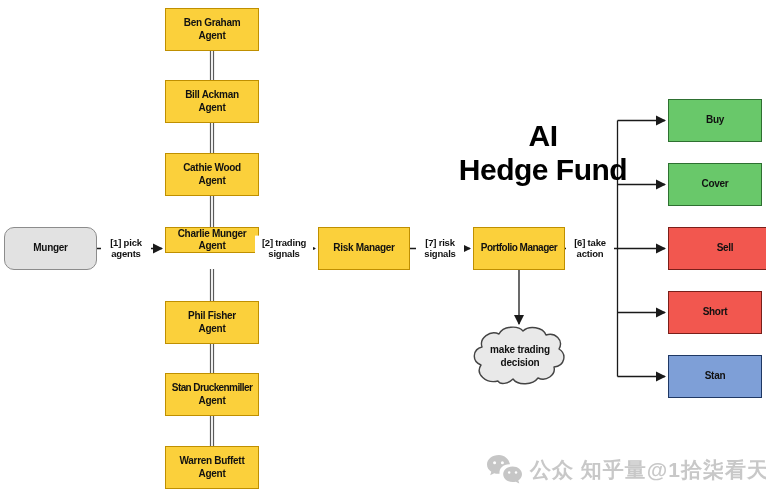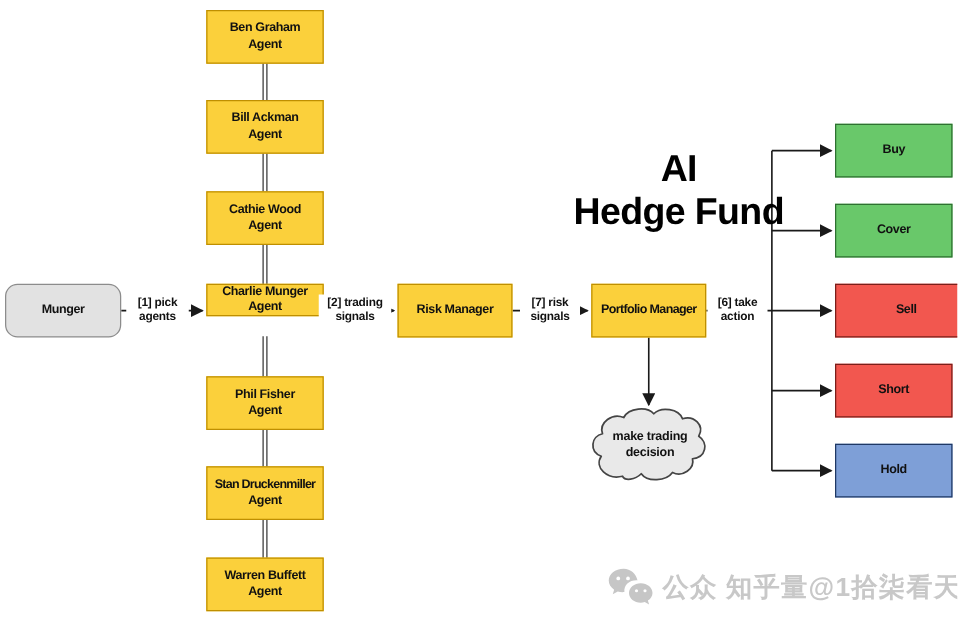--- a/index.html
+++ b/index.html
@@ -125,21 +125,21 @@
   <div class="node" style="left: 668px; top: 163px; width: 94px; height: 43px; background-color: rgb(105, 200, 106); border-color: rgb(46, 112, 49);">
     <span>Cover</span>
   </div>
   <div class="node" style="left: 668px; top: 227px; width: 114px; height: 43px; background-color: rgb(242, 87, 79); border-color: rgb(122, 31, 26);">
     <span>Sell</span>
   </div>
   <div class="node" style="left: 668px; top: 291px; width: 94px; height: 43px; background-color: rgb(242, 87, 79); border-color: rgb(122, 31, 26);">
     <span>Short</span>
   </div>
   <div class="node" style="left: 668px; top: 355px; width: 94px; height: 43px; background-color: rgb(126, 159, 215); border-color: rgb(31, 56, 100);">
-    <span>Hold</span>
+    <span>Stan</span>
   </div>
 
   <div class="edge-label" style="left:126px;top:248px;max-width:46px">[1] pick agents</div>
   <div class="edge-label" style="left:284px;top:248px;max-width:54px">[2] trading signals</div>
   <div class="edge-label" style="left:440px;top:248px;max-width:44px">[7] risk signals</div>
   <div class="edge-label" style="left:590px;top:248px;max-width:44px">[6] take action</div>
 
   <div class="cloud-label" style="left:482px;top:344px;width:76px">make trading decision</div>
 
   <div id="title">AI Hedge&nbsp;Fund</div>

